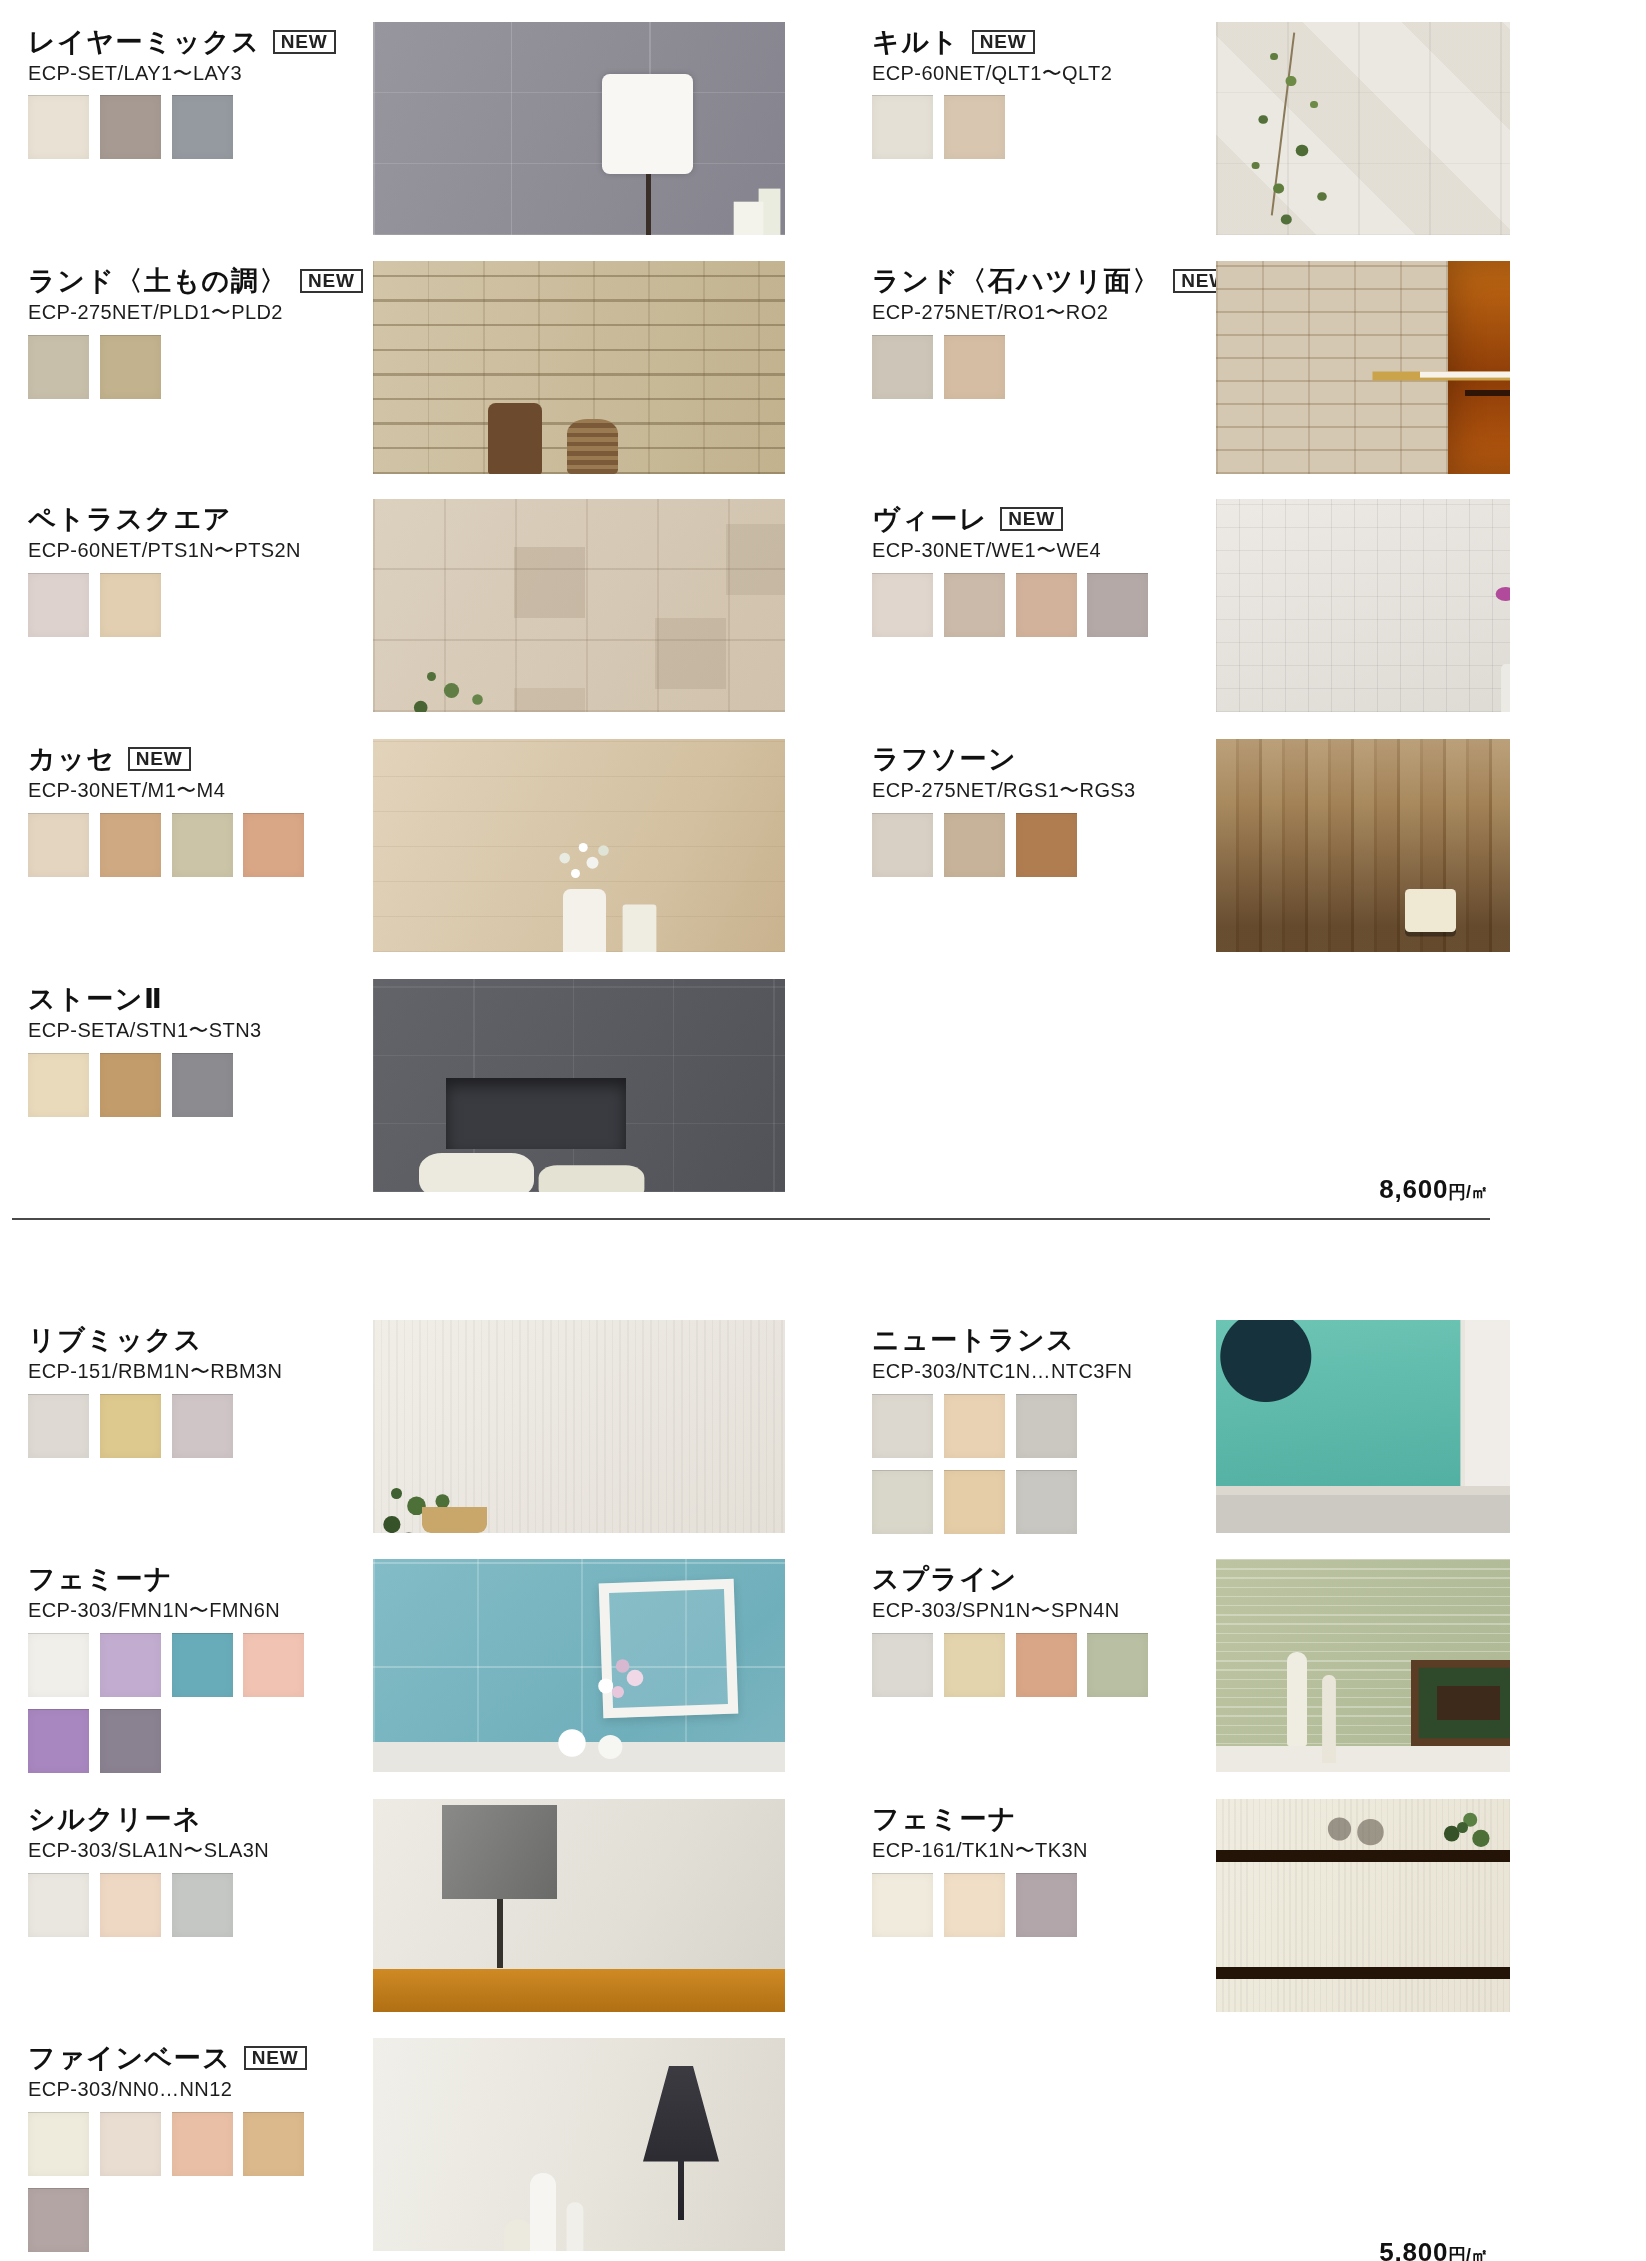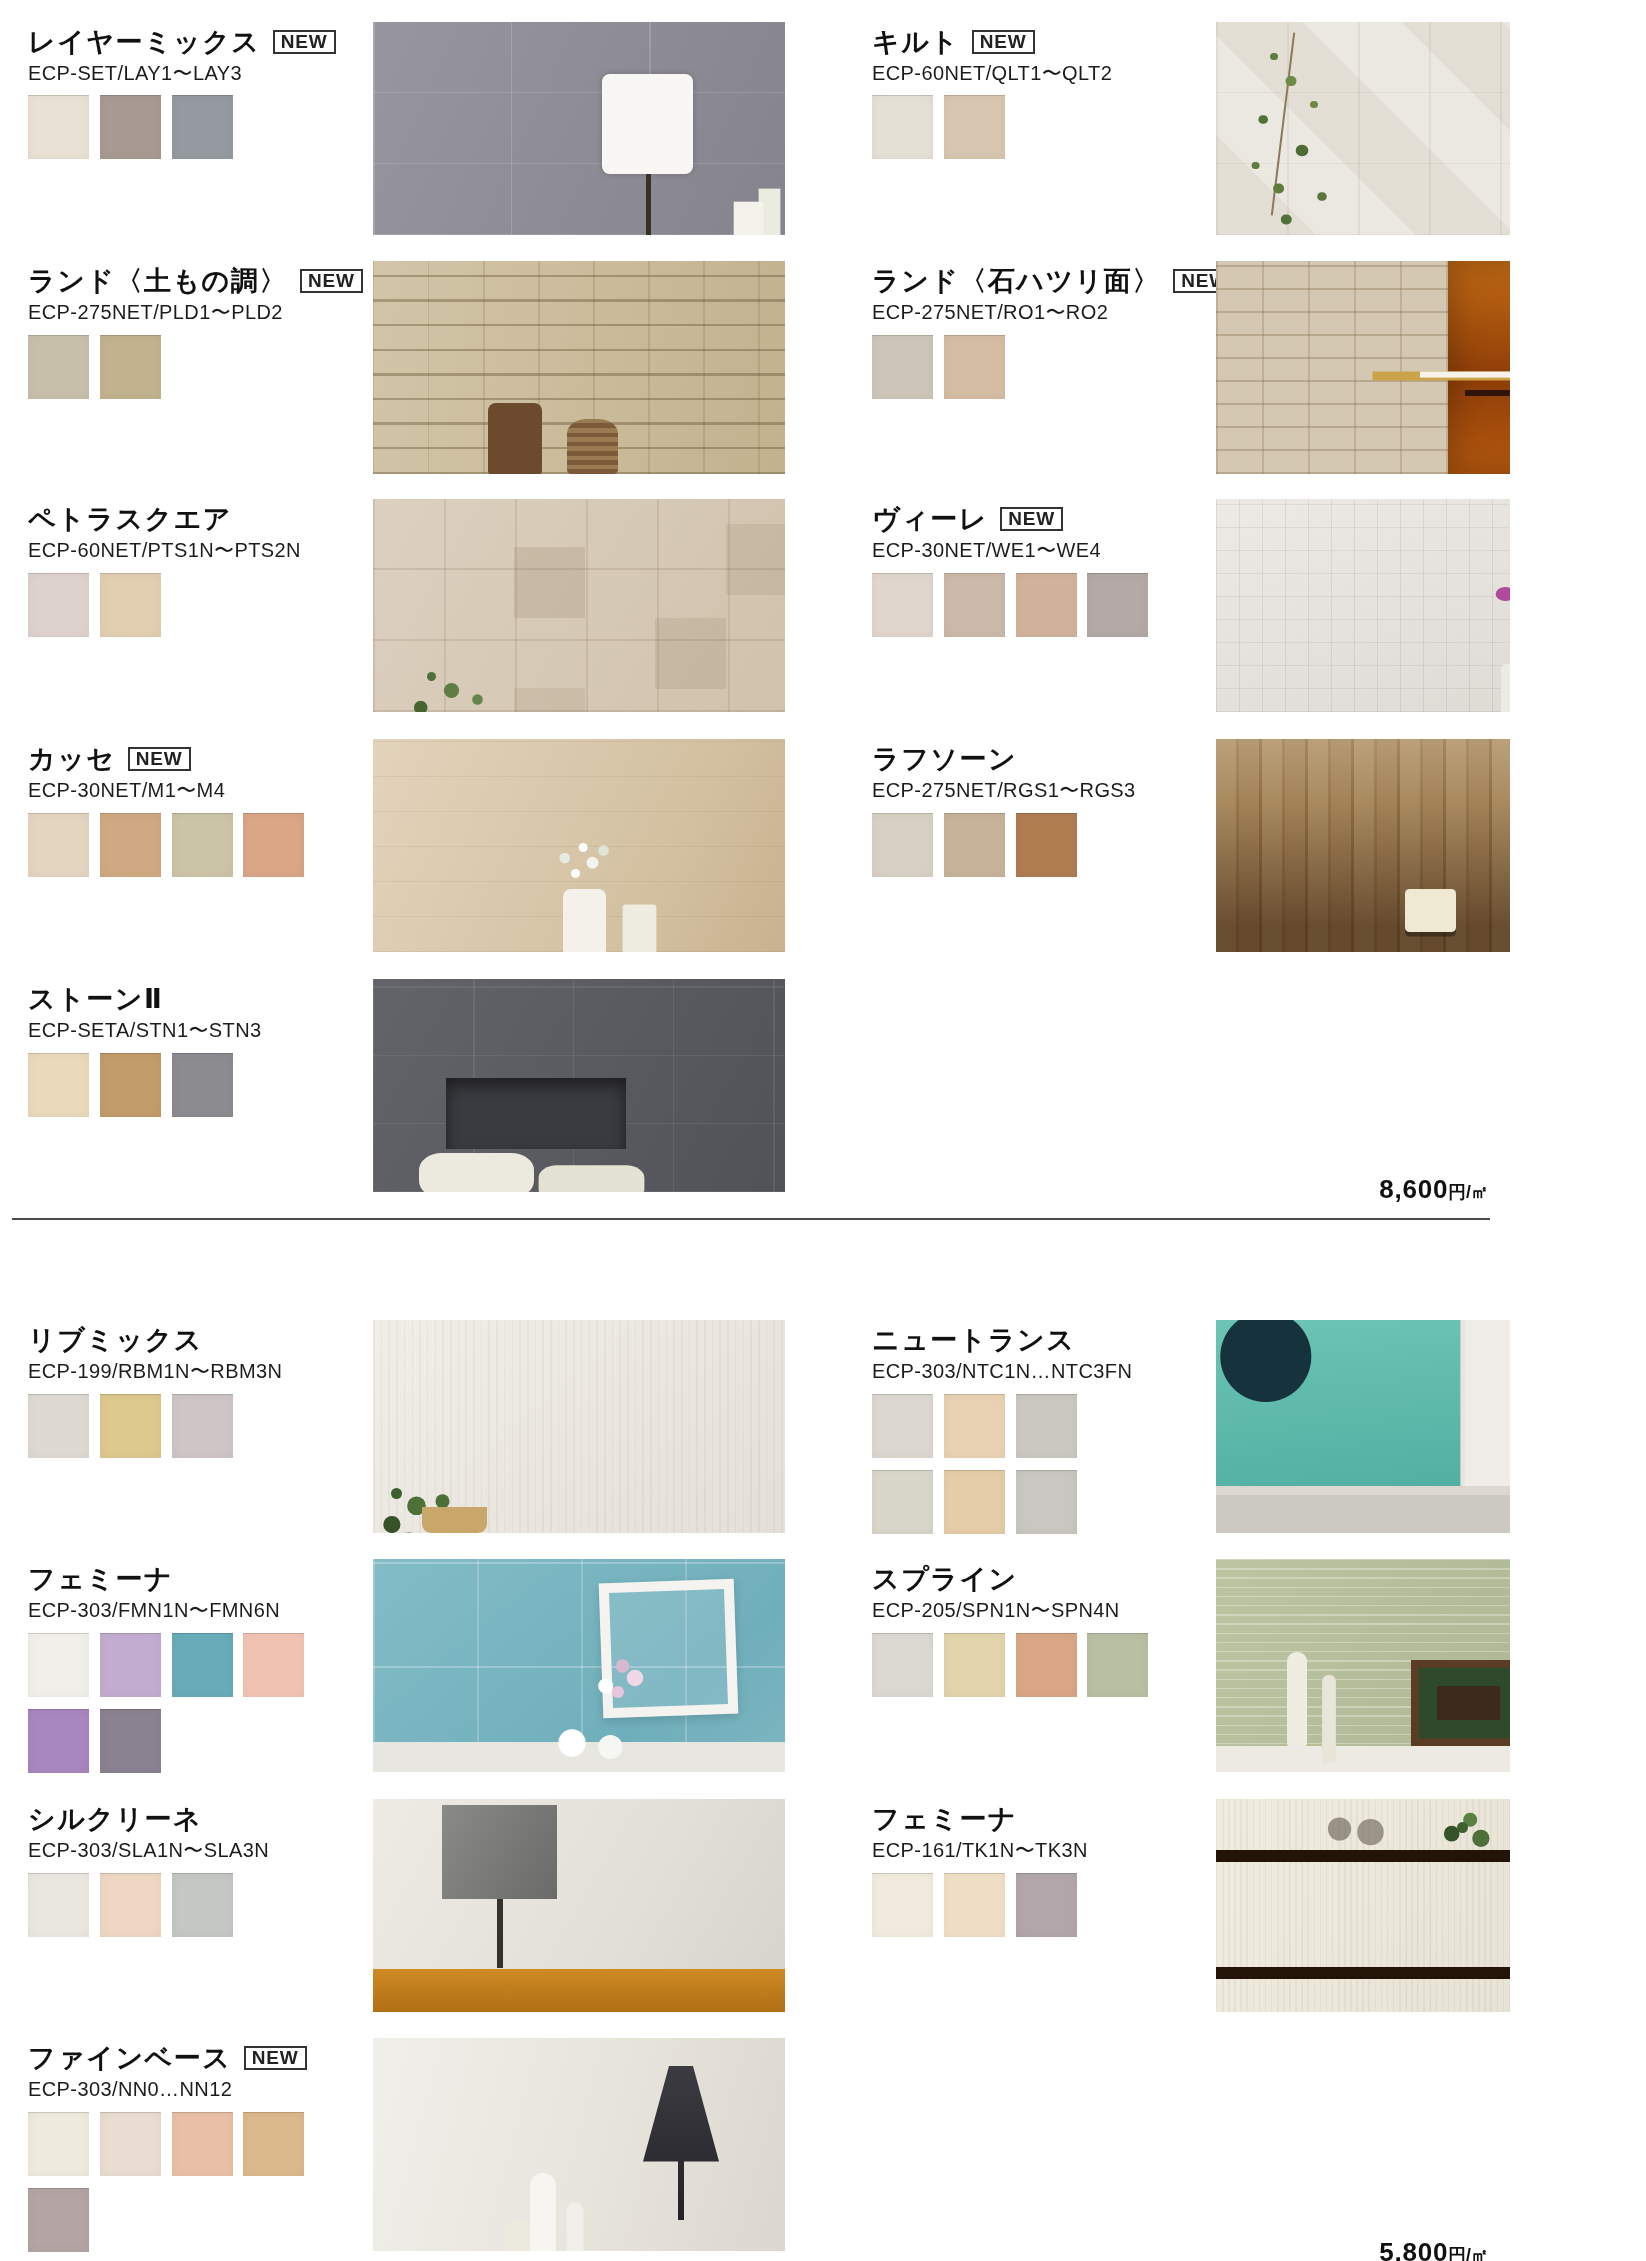--- a/index.html
+++ b/index.html
@@ -289,21 +289,21 @@
     <span class="val">8,600</span><span class="unit">円/㎡</span>
   </div>
   <div class="divider"></div>
 
   <div class="cell colL" style="top:1320px">
     <div class="info">
       <div class="name-row">
         <h2 class="pname">リブミックス</h2>
 
       </div>
-      <div class="pcode">ECP-199/RBM1N〜RBM3N</div>
+      <div class="pcode">ECP-151/RBM1N〜RBM3N</div>
       <div class="swatches cols4">
           <div class="swatch" style="background: rgb(222, 218, 211);"></div>
           <div class="swatch" style="background: rgb(221, 200, 142);"></div>
           <div class="swatch" style="background: rgb(207, 197, 198);"></div>
         </div>
     </div>
     <div class="photo sc-rbm" title="white ribbed tile wall with trailing ivy plant"></div>
   </div>
 
   <div class="cell colL" style="top:1559px">
@@ -377,21 +377,21 @@
     </div>
     <div class="photo sc-ntc" title="white wall with teal artwork panel and glass vase"></div>
   </div>
 
   <div class="cell colR" style="top:1559px">
     <div class="info">
       <div class="name-row">
         <h2 class="pname">スプライン</h2>
 
       </div>
-      <div class="pcode">ECP-205/SPN1N〜SPN4N</div>
+      <div class="pcode">ECP-303/SPN1N〜SPN4N</div>
       <div class="swatches cols4">
           <div class="swatch" style="background: rgb(219, 217, 209);"></div>
           <div class="swatch" style="background: rgb(228, 212, 173);"></div>
           <div class="swatch" style="background: rgb(217, 166, 135);"></div>
           <div class="swatch" style="background: rgb(185, 191, 162);"></div>
         </div>
     </div>
     <div class="photo sc-spn" title="green lined tile wall with bottles, framed picture and plant"></div>
   </div>
 

